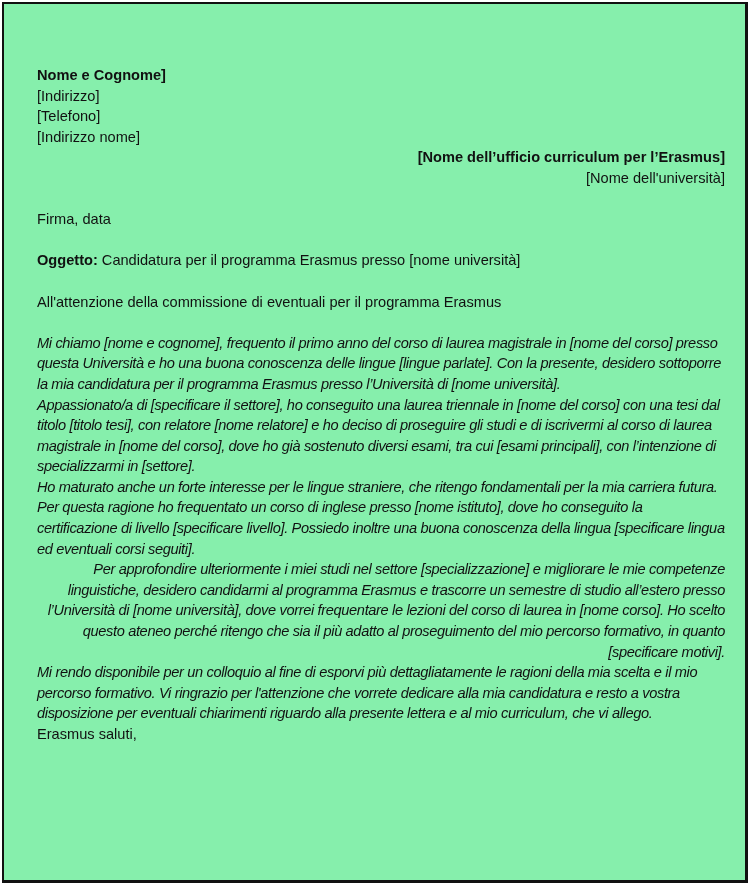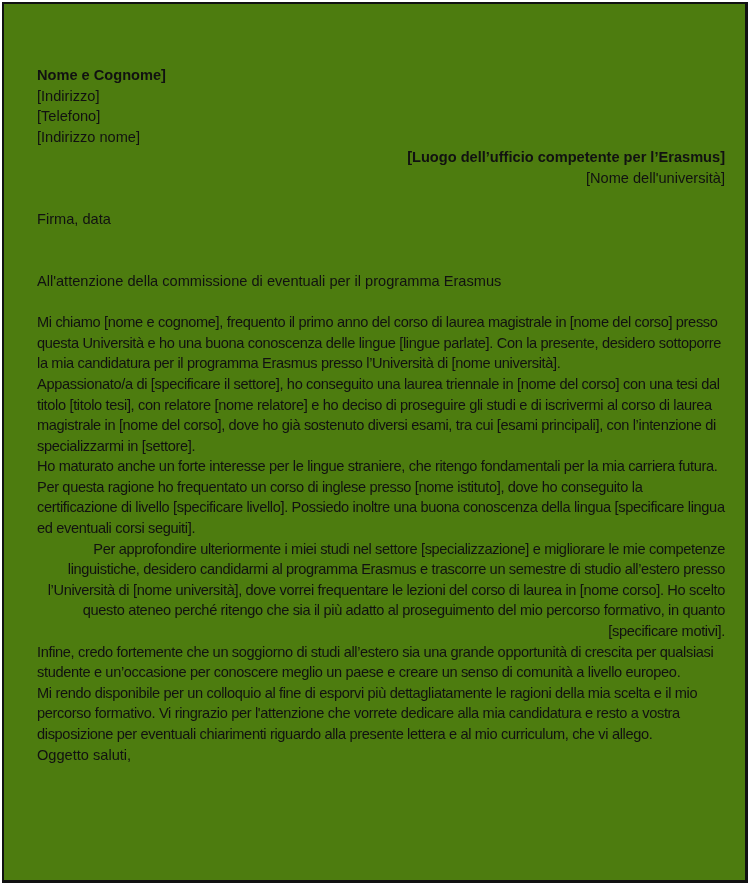--- a/index.html
+++ b/index.html
@@ -1,52 +1,52 @@
 <!DOCTYPE html>
 <html><head>
 <meta charset="utf-8">
 <style>
   html, body { margin: 0; padding: 0; background: #ffffff; }
   body { width: 750px; height: 886px; position: relative; overflow: hidden; }
   .page {
     position: absolute; left: 2px; top: 2px; width: 741px; height: 876px;
     border: 2px solid #111; border-right-width: 3px; border-bottom-width: 3px;
-    box-sizing: content-box; background: #4d7c0f;
+    box-sizing: content-box; background: #86efac;
   }
   .doc {
     position: absolute; left: 33px; top: 61px; width: 688px;
     font-family: "Liberation Sans", sans-serif; font-size: 14.6px; line-height: 20.6px;
     color: #111;
   }
   .doc p { margin: 0; }
   .bold { font-weight: bold; }
   .right { text-align: right; }
   .gap { height: 20.6px; }
-  .para { text-indent: 0; }
+  .para { text-indent: 0; font-style: italic; }
   .narrow { letter-spacing: -0.35px; }
   .shift { margin-left: -1px !important; text-align: right; }
 </style>
 </head>
 <body>
 
 <div class="page">
   <div class="doc">
     <p class="bold">Nome e Cognome]</p>
     <p>[Indirizzo]</p>
     <p>[Telefono]</p>
     <p>[Indirizzo nome]</p>
-    <p class="bold right">[Luogo dell’ufficio competente per l’Erasmus]</p>
+    <p class="bold right">[Nome dell’ufficio curriculum per l’Erasmus]</p>
     <p class="right">[Nome dell'università]</p>
     <div class="gap"></div>
     <p>Firma, data</p>
     <div class="gap"></div>
+    <p><span class="bold">Oggetto:</span><span> Candidatura per il programma Erasmus presso [nome università]</span></p>
     <div class="gap"></div>
     <p>All'attenzione della commissione di eventuali per il programma Erasmus</p>
     <div class="gap"></div>
     <p class="para narrow">Mi chiamo [nome e cognome], frequento il primo anno del corso di laurea magistrale in [nome del corso] presso questa Università e ho una buona conoscenza delle lingue [lingue parlate]. Con la presente, desidero sottoporre la mia candidatura per il programma Erasmus presso l’Università di [nome università].</p>
     <p class="para narrow">Appassionato/a di [specificare il settore], ho conseguito una laurea triennale in [nome del corso] con una tesi dal titolo [titolo tesi], con relatore [nome relatore] e ho deciso di proseguire gli studi e di iscrivermi al corso di laurea magistrale in [nome del corso], dove ho già sostenuto diversi esami, tra cui [esami principali], con l’intenzione di specializzarmi in [settore].</p>
     <p class="para narrow">Ho maturato anche un forte interesse per le lingue straniere, che ritengo fondamentali per la mia carriera futura. Per questa ragione ho frequentato un corso di inglese presso [nome istituto], dove ho conseguito la certificazione di livello [specificare livello]. Possiedo inoltre una buona conoscenza della lingua [specificare lingua ed eventuali corsi seguiti].</p>
     <p class="para narrow shift">Per approfondire ulteriormente i miei studi nel settore [specializzazione] e migliorare le mie competenze linguistiche, desidero candidarmi al programma Erasmus e trascorre un semestre di studio all’estero presso l’Università di [nome università], dove vorrei frequentare le lezioni del corso di laurea in [nome corso]. Ho scelto questo ateneo perché ritengo che sia il più adatto al proseguimento del mio percorso formativo, in quanto [specificare motivi].</p>
-    <p class="para narrow">Infine, credo fortemente che un soggiorno di studi all’estero sia una grande opportunità di crescita per qualsiasi studente e un’occasione per conoscere meglio un paese e creare un senso di comunità a livello europeo.</p>
     <p class="para narrow">Mi rendo disponibile per un colloquio al fine di esporvi più dettagliatamente le ragioni della mia scelta e il mio percorso formativo. Vi ringrazio per l'attenzione che vorrete dedicare alla mia candidatura e resto a vostra disposizione per eventuali chiarimenti riguardo alla presente lettera e al mio curriculum, che vi allego.</p>
-    <p>Oggetto saluti,</p>
+    <p>Erasmus saluti,</p>
   </div>
 </div>
 
 </body></html>

